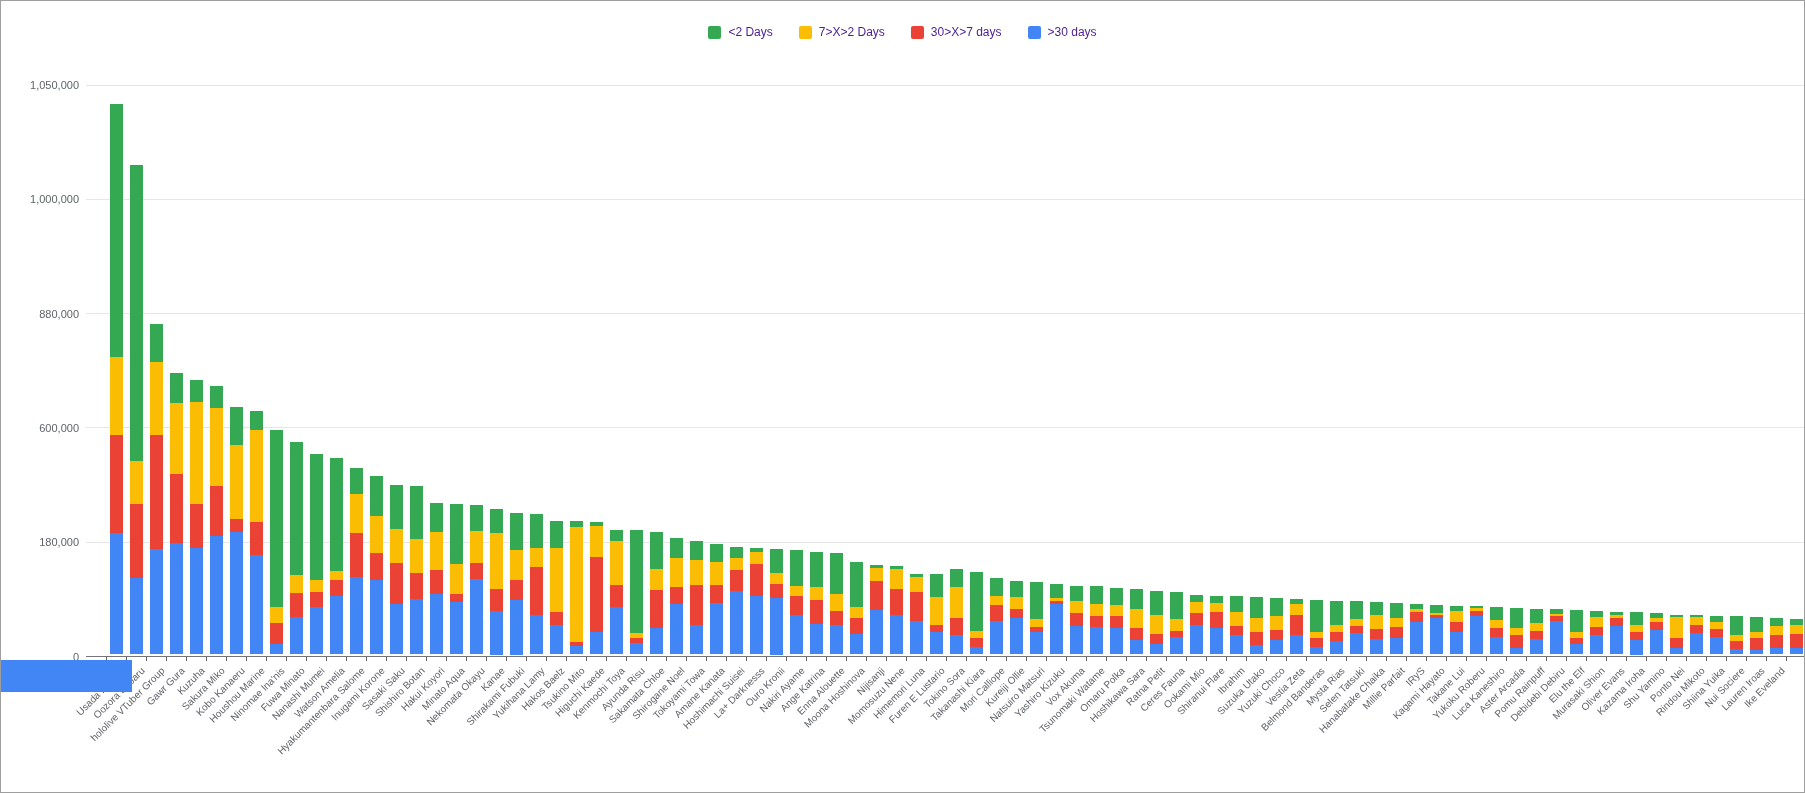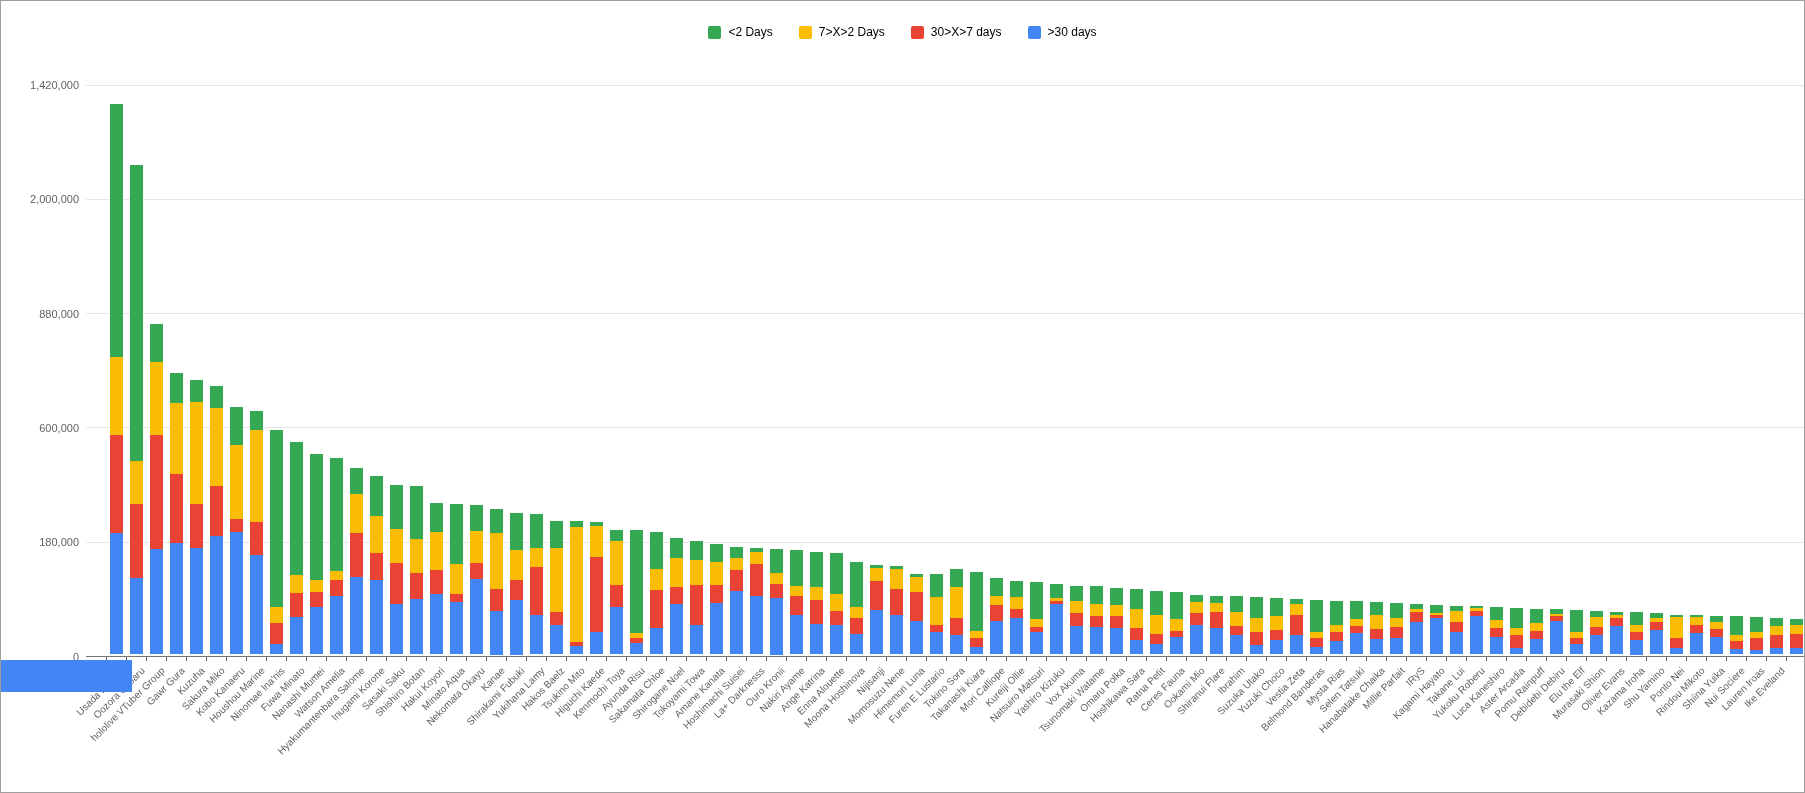--- a/index.html
+++ b/index.html
@@ -11,21 +11,21 @@
     box-sizing:border-box;
     font-family:"Liberation Sans", sans-serif;
     overflow:hidden;
   }
   .legend{
     position:absolute;top:24px;left:0;width:100%;
     display:flex;justify-content:center;align-items:center;gap:26px;
   }
   .legend-item{display:flex;align-items:center;}
   .legend-swatch{width:13px;height:13px;border-radius:2px;flex:0 0 auto;}
-  .legend-label{margin-left:7px;font-size:12px;color:#000000;white-space:nowrap;}
+  .legend-label{margin-left:7px;font-size:12px;color:#4c1d95;white-space:nowrap;}
   .gridline{position:absolute;left:85px;width:1719px;height:1px;background:#e6e6e6;}
   .gridline.baseline{background:#757575;}
   .ylabel{
     position:absolute;left:4px;width:74px;height:12px;line-height:12px;
     text-align:right;font-size:11px;color:#5f6368;white-space:nowrap;
   }
   .bar-col{position:absolute;bottom:137.5px;width:13px;display:flex;flex-direction:column;}
   .seg{width:100%;flex:0 0 auto;}
   .xtick{position:absolute;top:656px;width:1px;height:4px;background:#616161;}
   .xlabel{
@@ -53,23 +53,23 @@
         <div class="legend-swatch" style="background: rgb(234, 67, 53);"></div>
         <div class="legend-label">30&gt;X&gt;7 days</div>
       </div>
       <div class="legend-item">
         <div class="legend-swatch" style="background: rgb(66, 133, 244);"></div>
         <div class="legend-label">&gt;30 days</div>
       </div>
     </div>
   <div>
       <div class="gridline" style="top: 83.5px;"></div>
-      <div class="ylabel" style="top: 78px;">1,420,000</div>
+      <div class="ylabel" style="top: 78px;">1,050,000</div>
       <div class="gridline" style="top: 197.8px;"></div>
-      <div class="ylabel" style="top: 192.3px;">2,000,000</div>
+      <div class="ylabel" style="top: 192.3px;">1,000,000</div>
       <div class="gridline" style="top: 312.1px;"></div>
       <div class="ylabel" style="top: 306.6px;">880,000</div>
       <div class="gridline" style="top: 426.4px;"></div>
       <div class="ylabel" style="top: 420.9px;">600,000</div>
       <div class="gridline" style="top: 540.7px;"></div>
       <div class="ylabel" style="top: 535.2px;">180,000</div>
       <div class="gridline baseline" style="top: 655px;"></div>
       <div class="ylabel" style="top: 649.5px;">0</div>
       <div class="xtick" style="left: 105px;"></div>
       <div class="xtick" style="left: 125px;"></div>

